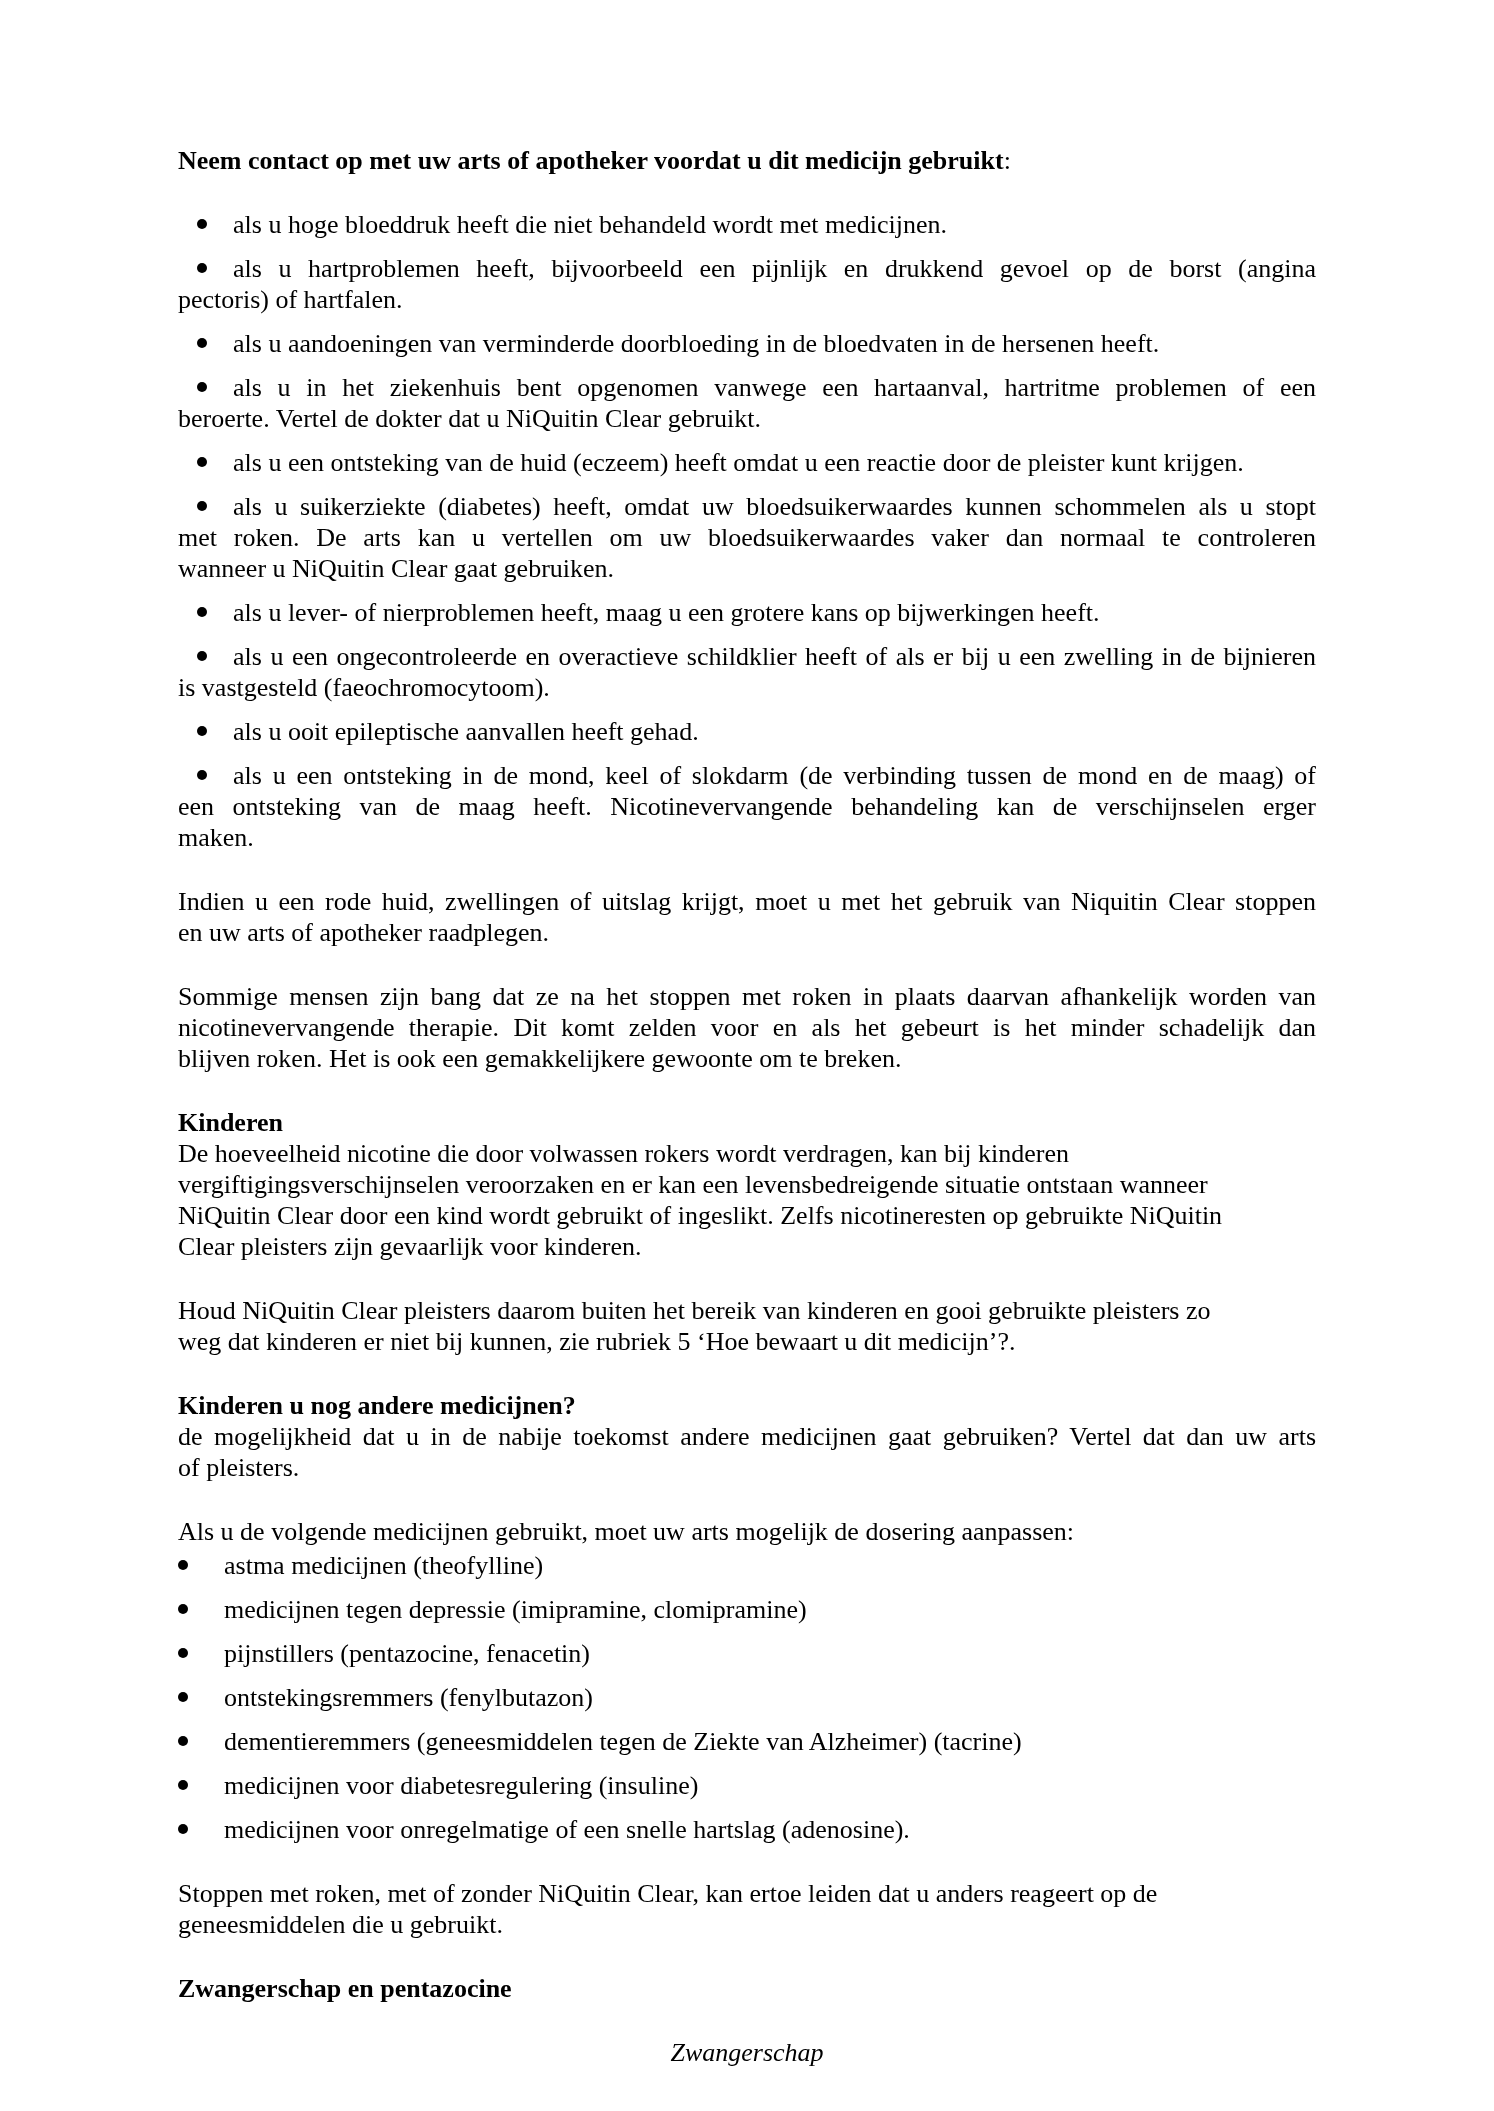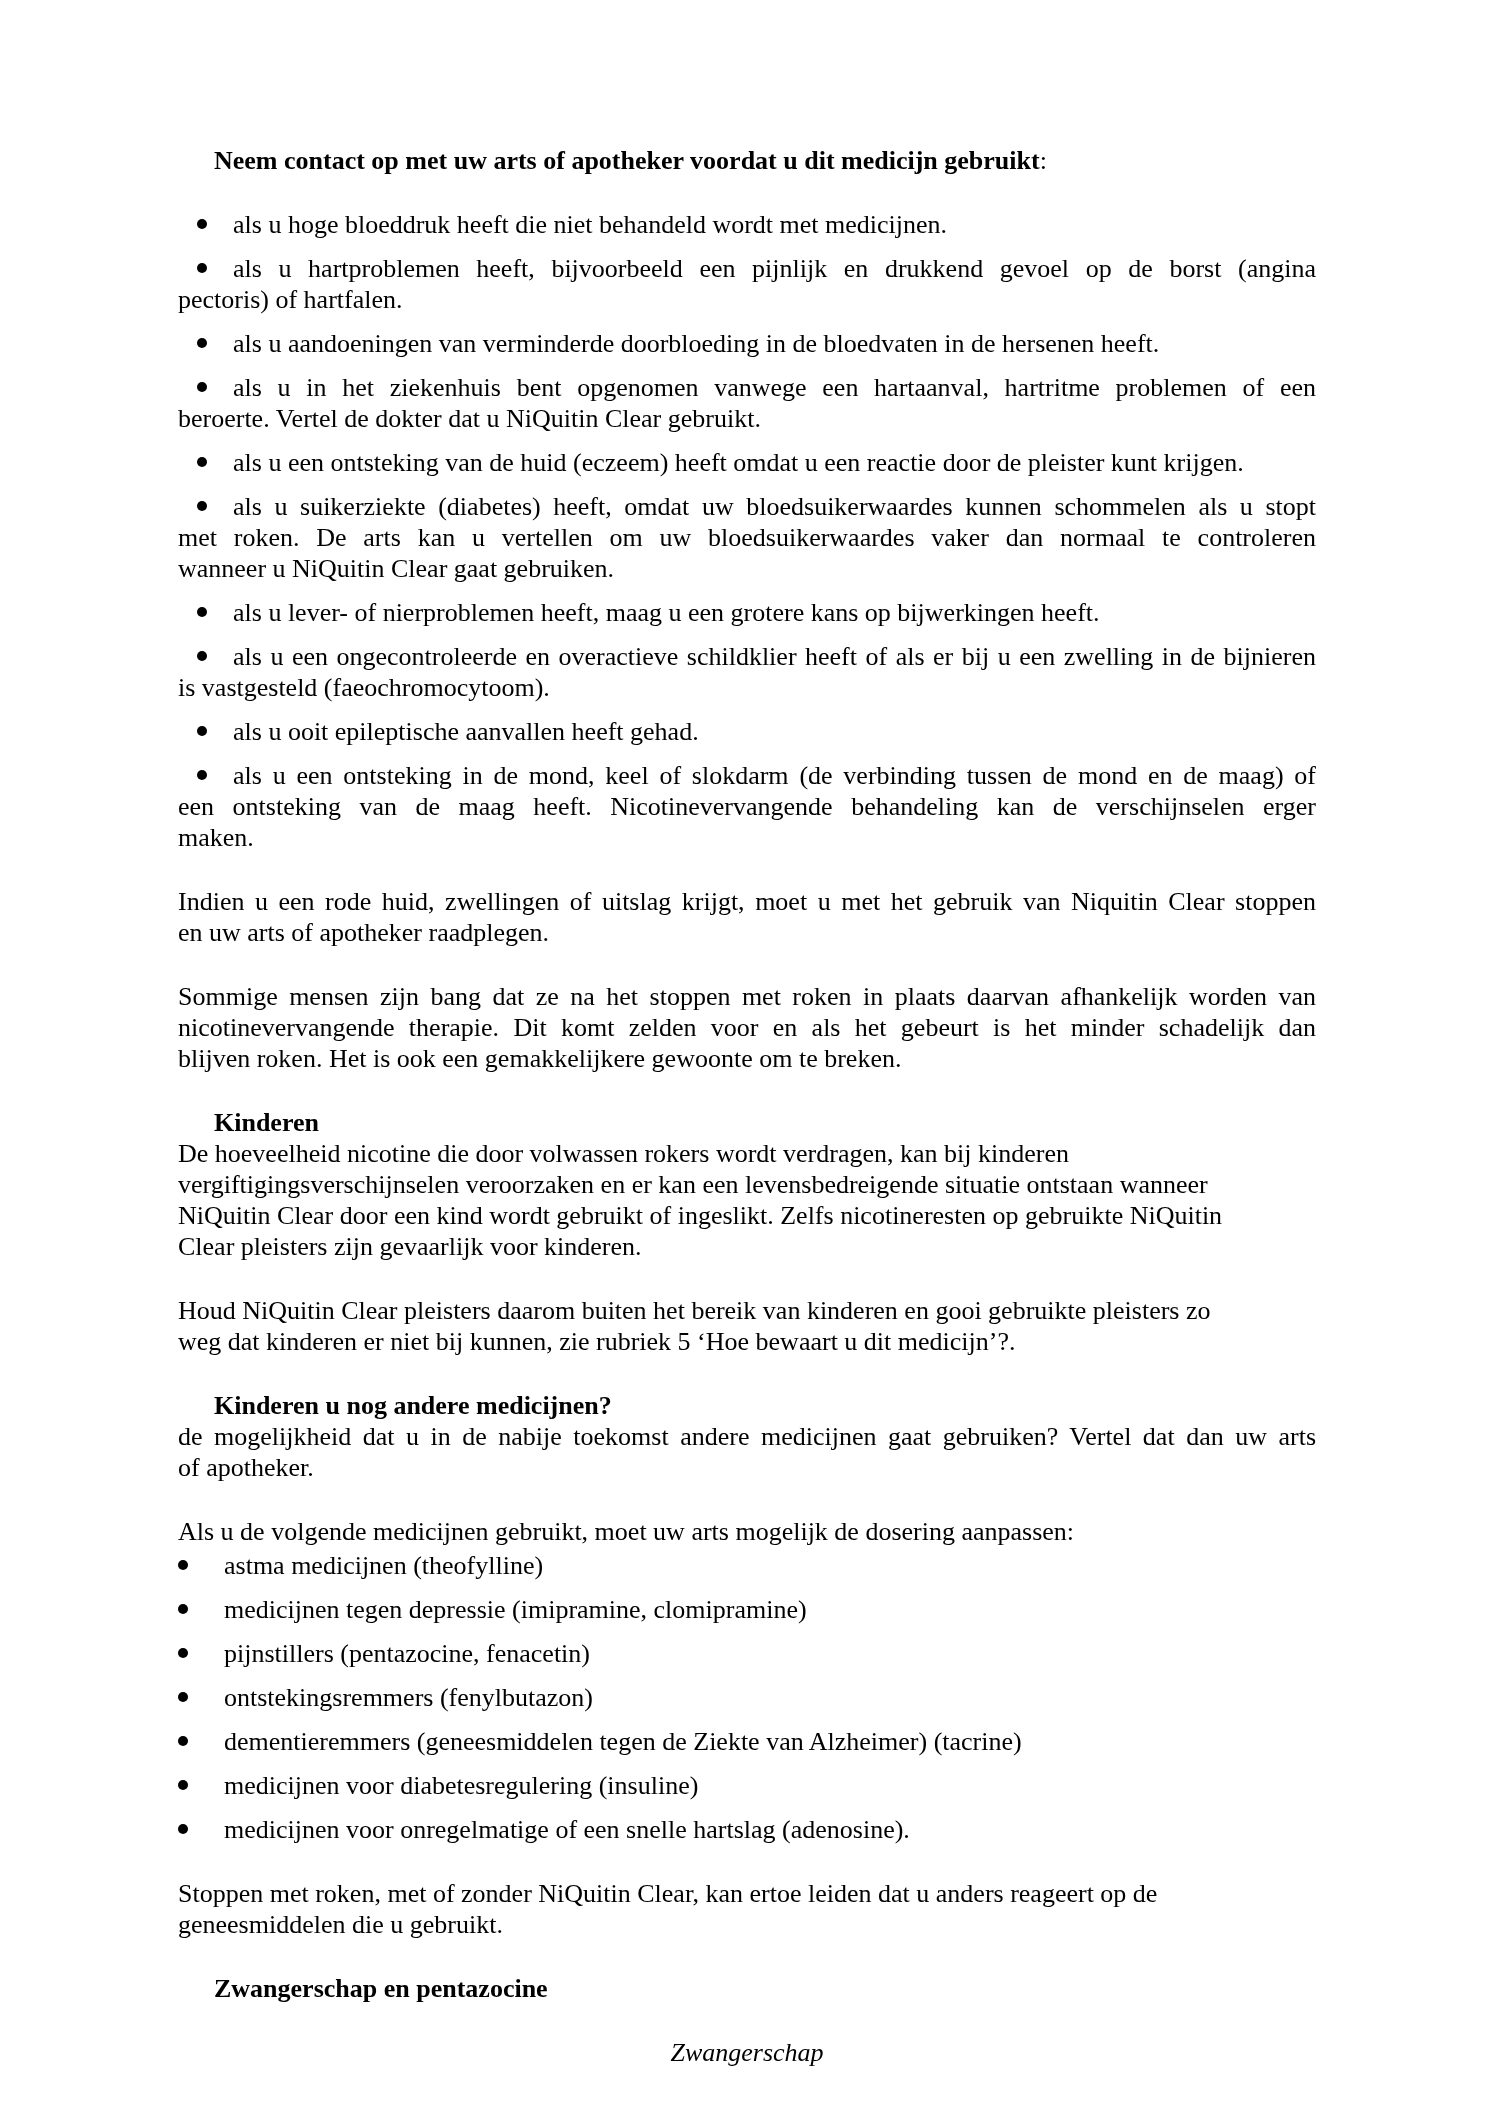--- a/index.html
+++ b/index.html
@@ -17,21 +17,21 @@
   .content {
     position: absolute;
     left: 178px;
     top: 145px;
     width: 1138px;
   }
   .gap    { height: 33px; }
   .gap-lg { height: 42px; }
   .line   { min-height: 31px; }
   .line.j { text-align: justify; text-align-last: justify; }
-  .hd     { font-weight: bold; margin-left: 36px; }
+  .hd     { font-weight: bold; }
   .hd .sfx { font-weight: normal; }
   .it     { font-style: italic; text-align: center; }
 
   .list .item + .item { margin-top: 13px; }
   .item { position: relative; }
   .dot {
     position: absolute;
     top: 10px;
     width: 10px;
     height: 10px;
@@ -129,21 +129,21 @@
       </div>
       <div class="gap"></div>
       <div class="para">
         <div class="line">Houd NiQuitin Clear pleisters daarom buiten het bereik van kinderen en gooi gebruikte pleisters zo</div>
         <div class="line">weg dat kinderen er niet bij kunnen, zie rubriek 5 ‘Hoe bewaart u dit medicijn’?.</div>
       </div>
       <div class="gap"></div>
       <div class="line hd"><span>Kinderen u nog andere medicijnen?</span></div>
       <div class="para">
         <div class="line j">de mogelijkheid dat u in de nabije toekomst andere medicijnen gaat gebruiken? Vertel dat dan uw arts</div>
-        <div class="line">of apotheker.</div>
+        <div class="line">of pleisters.</div>
       </div>
       <div class="gap"></div>
       <div class="para">
         <div class="line">Als u de volgende medicijnen gebruikt, moet uw arts mogelijk de dosering aanpassen:</div>
       </div>
       <div class="list list-flush">
         <div class="item">
           <span class="dot"></span>
           <div class="line first">astma medicijnen (theofylline)</div>
         </div>

